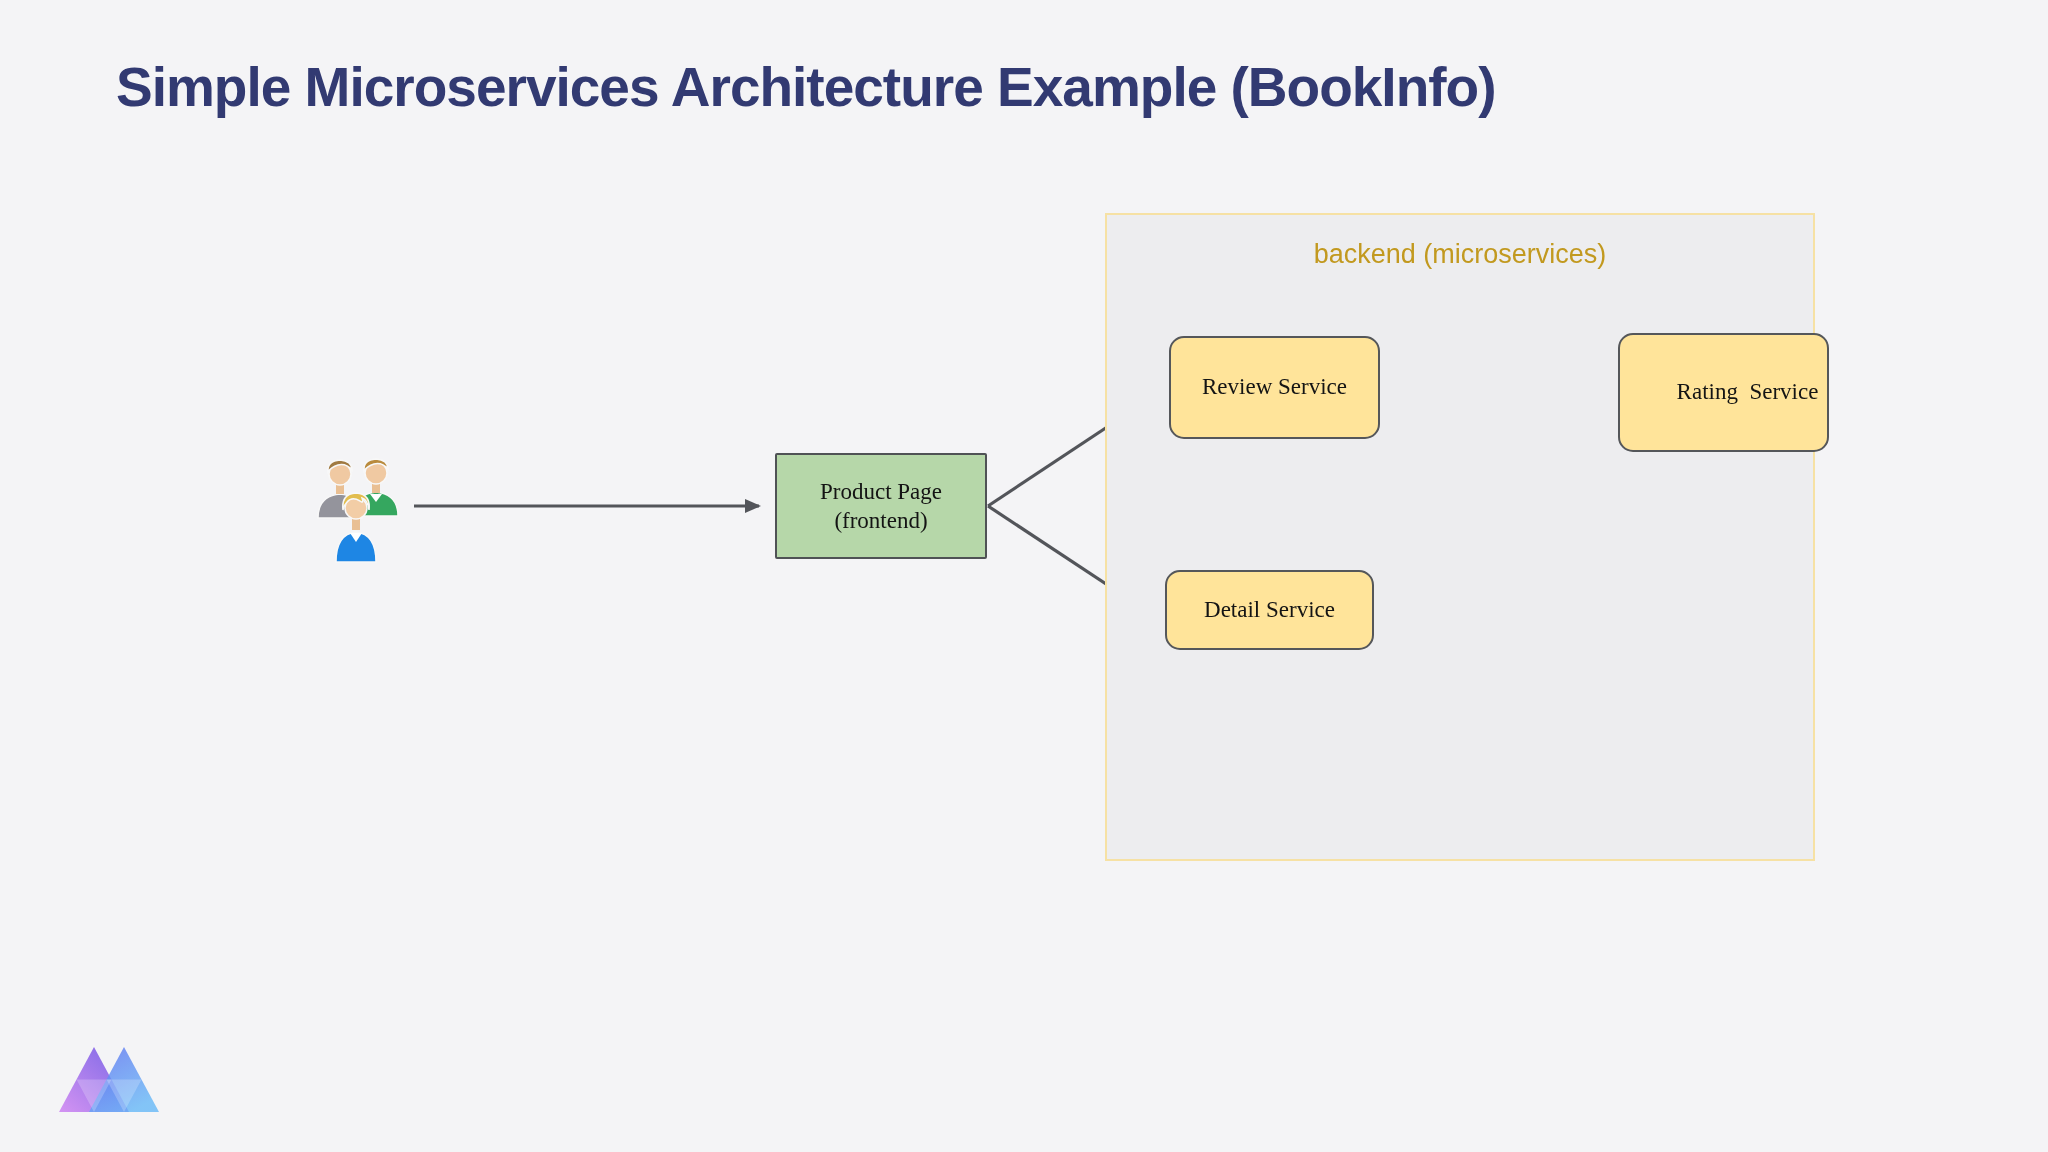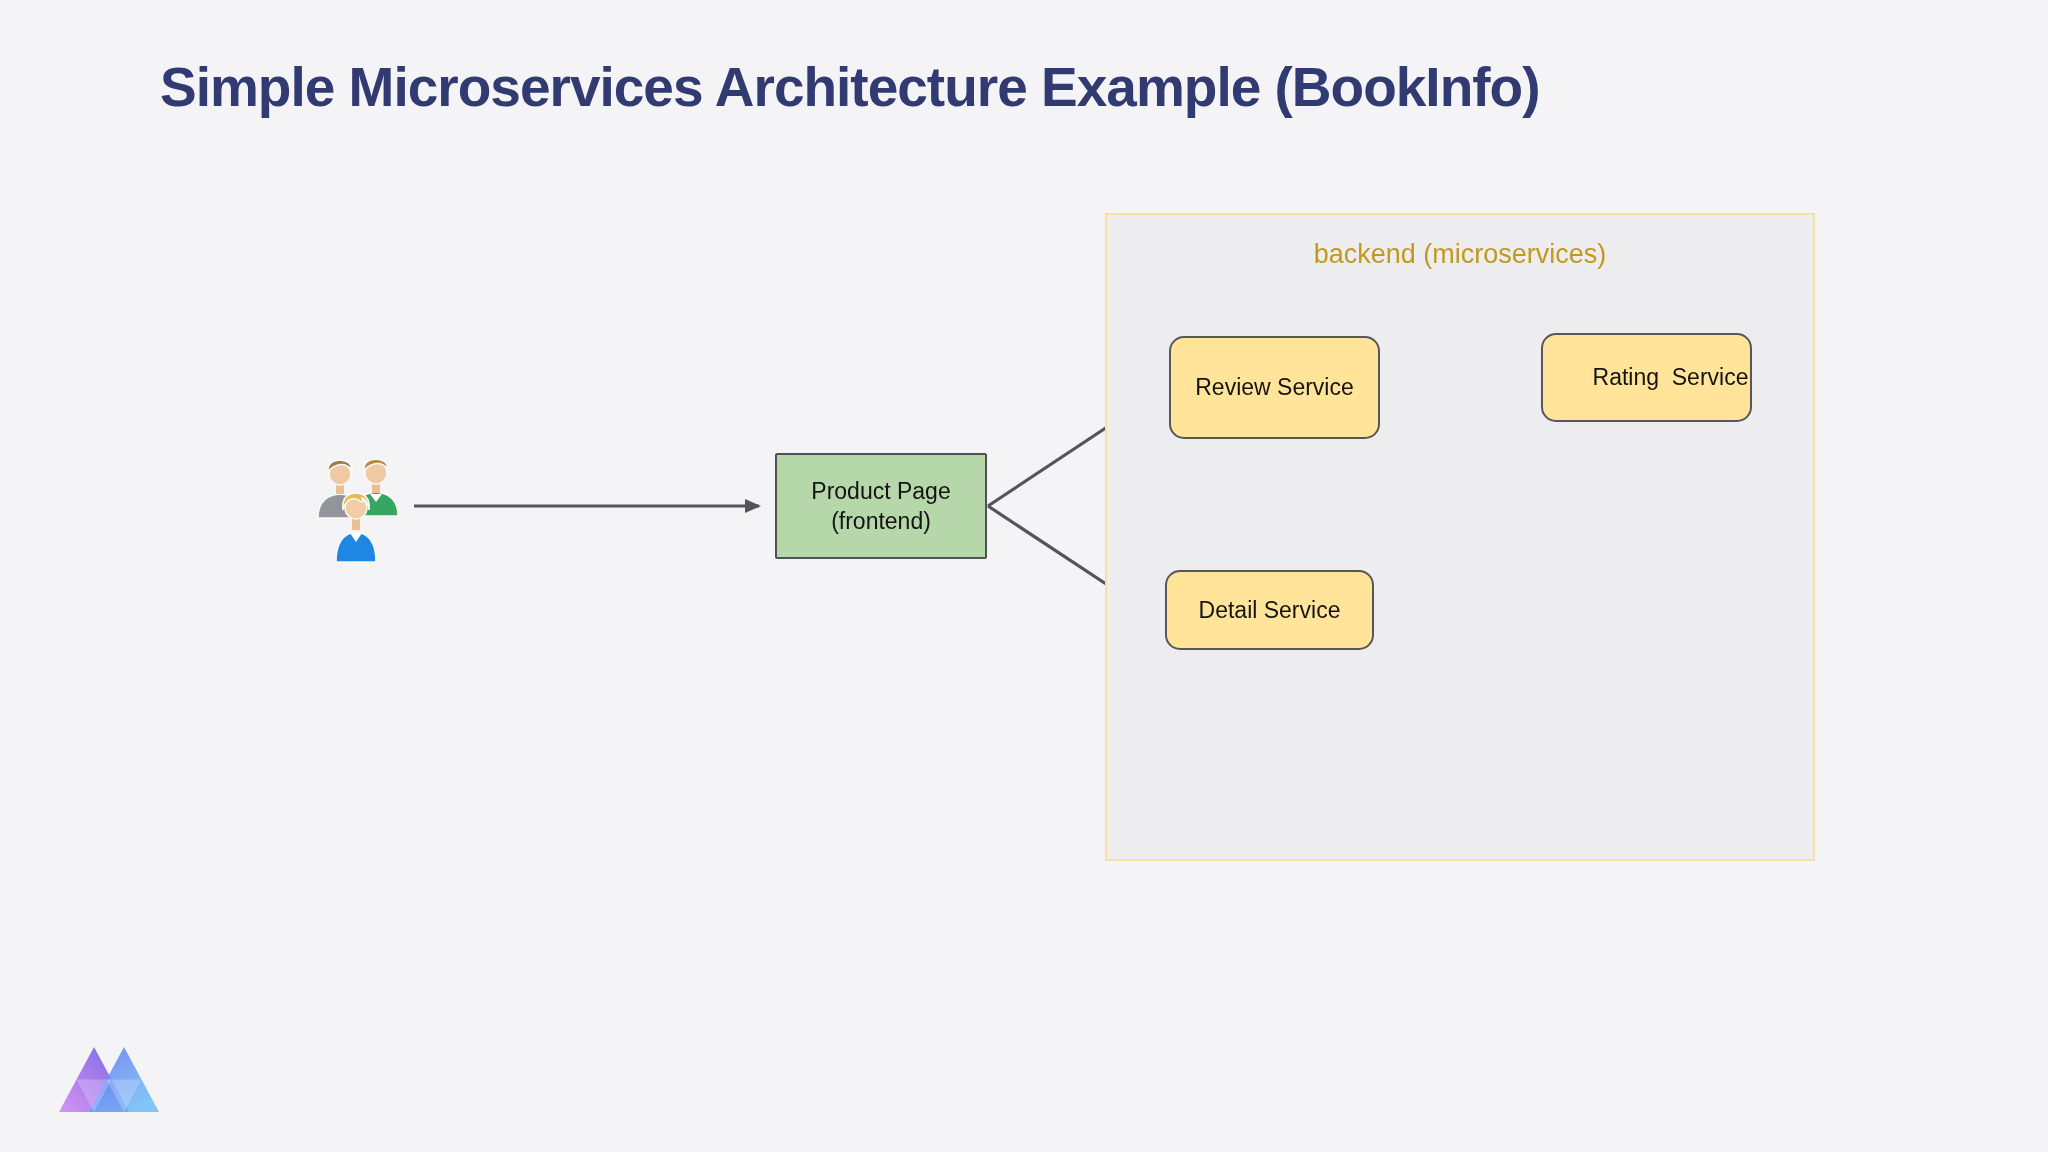--- a/index.html
+++ b/index.html
@@ -6,38 +6,38 @@
   body{
     width:2048px;height:1152px;
     background:#f4f4f6;
     font-family:"Liberation Sans", sans-serif;
     position:relative;overflow:hidden;
   }
   .stage{position:absolute;inset:0;width:2048px;height:1152px;}
   .page-title{
     position:absolute;left:116px;top:56px;
     font-size:55px;font-weight:700;letter-spacing:-1px;
-    color:#323a72;line-height:1.15;white-space:nowrap;margin-left:44px;
+    color:#323a72;line-height:1.15;white-space:nowrap;
   }
   .edge-layer{position:absolute;left:0;top:0;width:2048px;height:1152px;pointer-events:none;}
   .node{
     position:absolute;display:flex;flex-direction:column;
     align-items:center;justify-content:center;
     border:2px solid #55575a;border-radius:15px;
-    color:#141414;box-sizing:border-box;
+    color:#141414;box-sizing:border-box;font-family:Liberation Serif, serif;
   }
   .node-label{font-size:23px;white-space:pre;line-height:1.25;}
   .node-sublabel{font-size:23px;margin-top:2px;}
   .node-product{
     left:775px;top:453px;width:212px;height:106px;
     background:#b6d7a9;border-color:#4f5255;border-radius:2px;
   }
   .node-yellow{background:#ffe49a;}
   .node-review{left:1169px;top:336px;width:211px;height:103px;}
-  .node-rating{left:1541px;top:333px;width:211px;height:89px;padding-left:48px;}
+  .node-rating{left:1618px;top:333px;width:211px;height:119px;padding-left:48px;}
   .node-detail{left:1165px;top:570px;width:209px;height:80px;}
   .backend-group{
     position:absolute;left:1105px;top:213px;width:710px;height:648px;
     background:#ededef;border:2px solid #f6e1a4;box-sizing:border-box;
   }
   .backend-label{
     margin-top:24px;text-align:center;
     font-size:27px;color:#c2991f;
   }
   .users-icon{position:absolute;left:310px;top:452px;width:96px;height:112px;}

